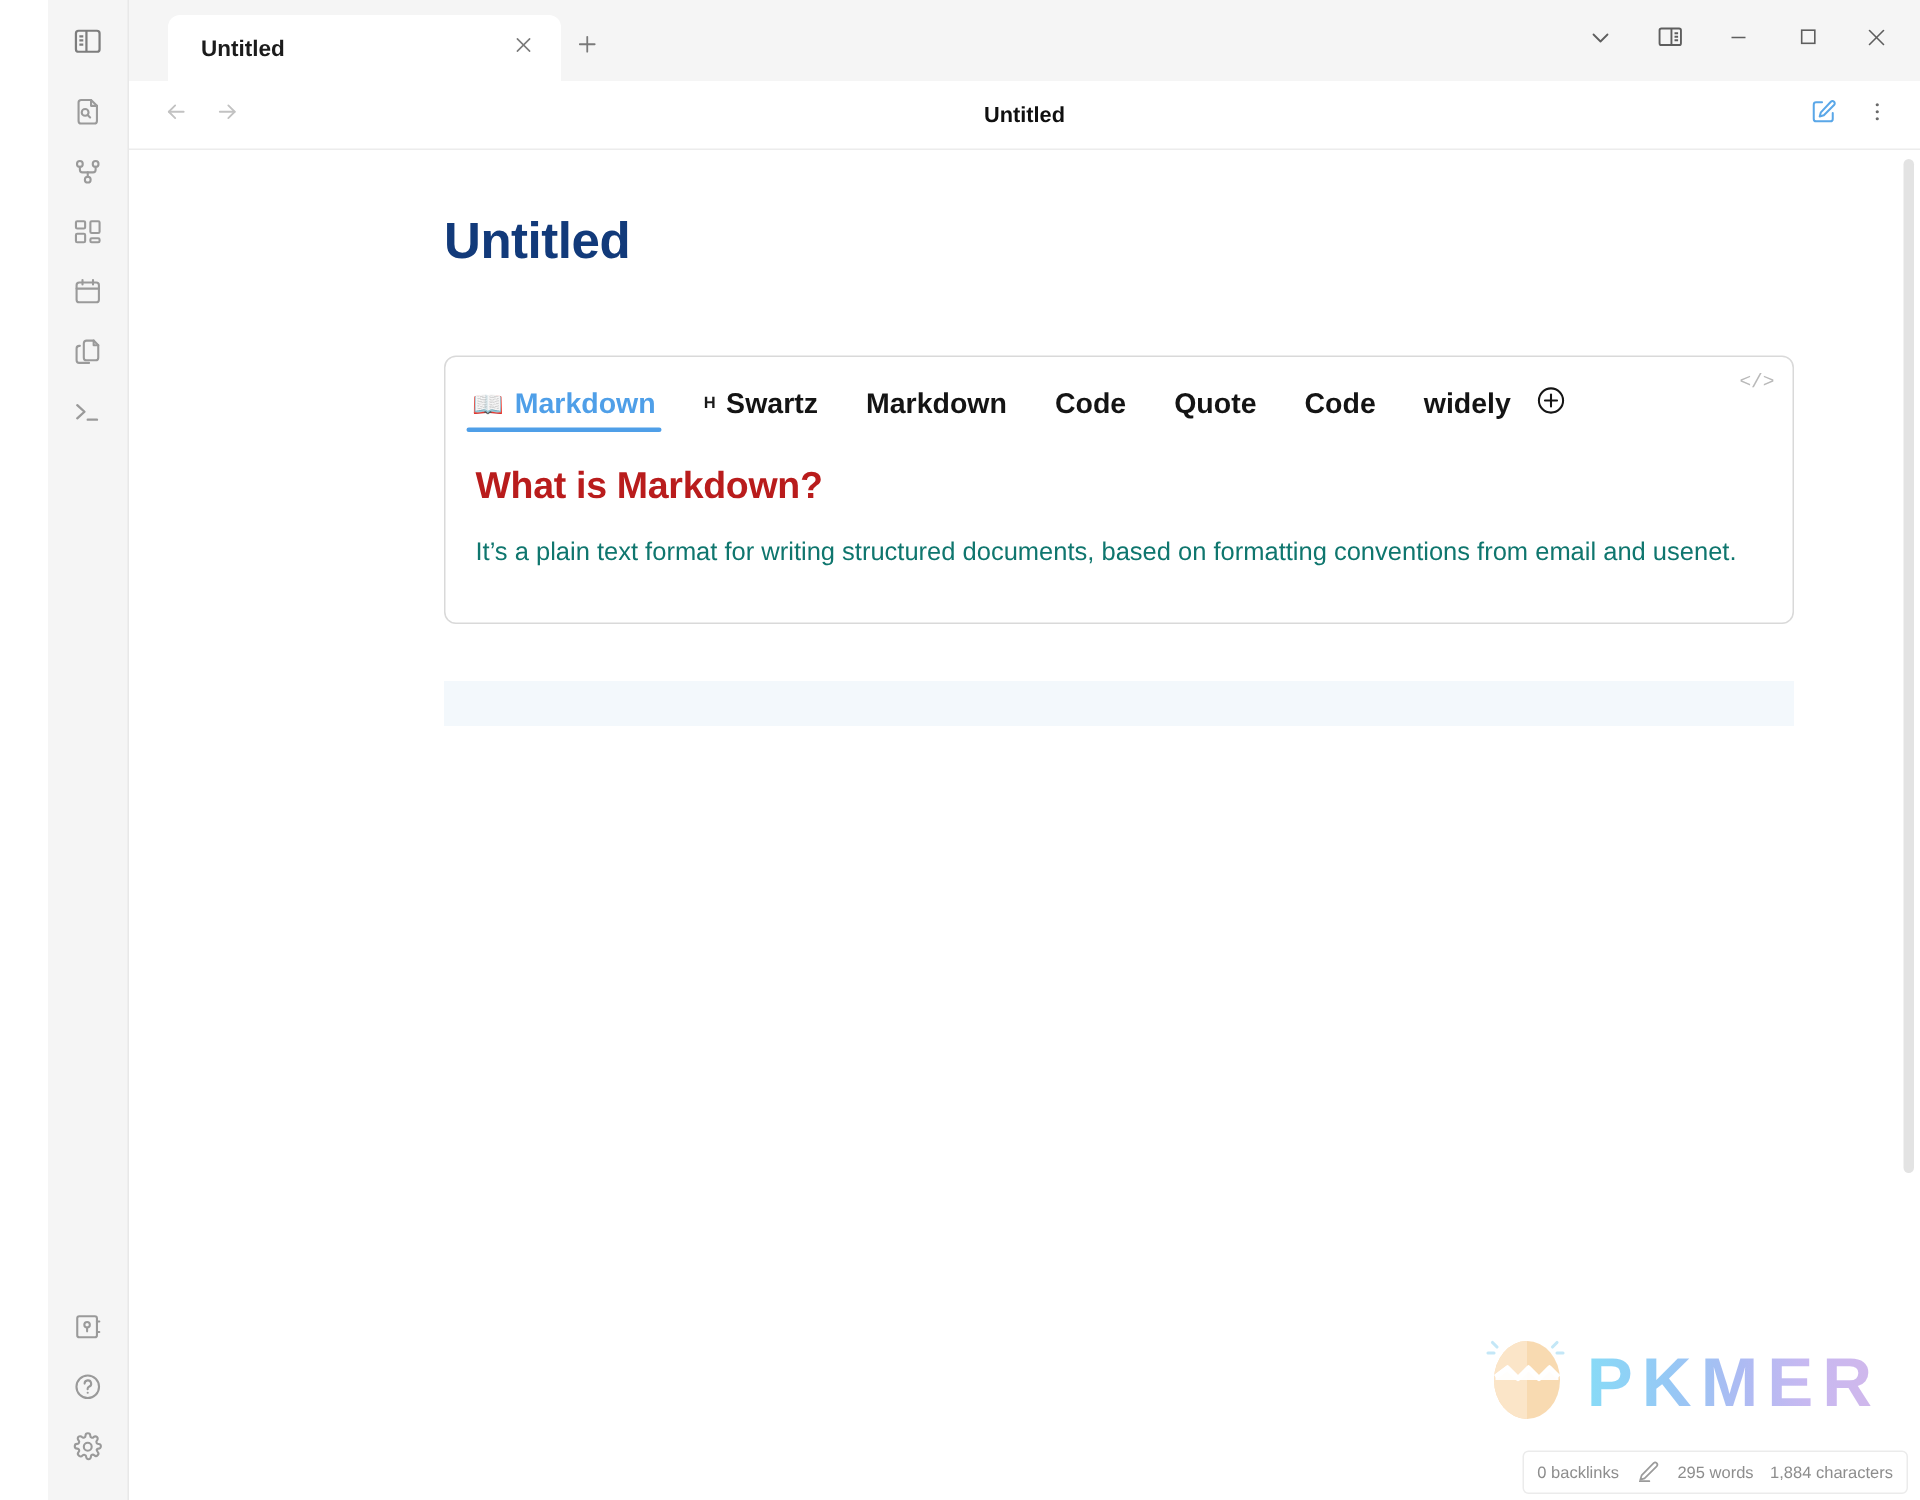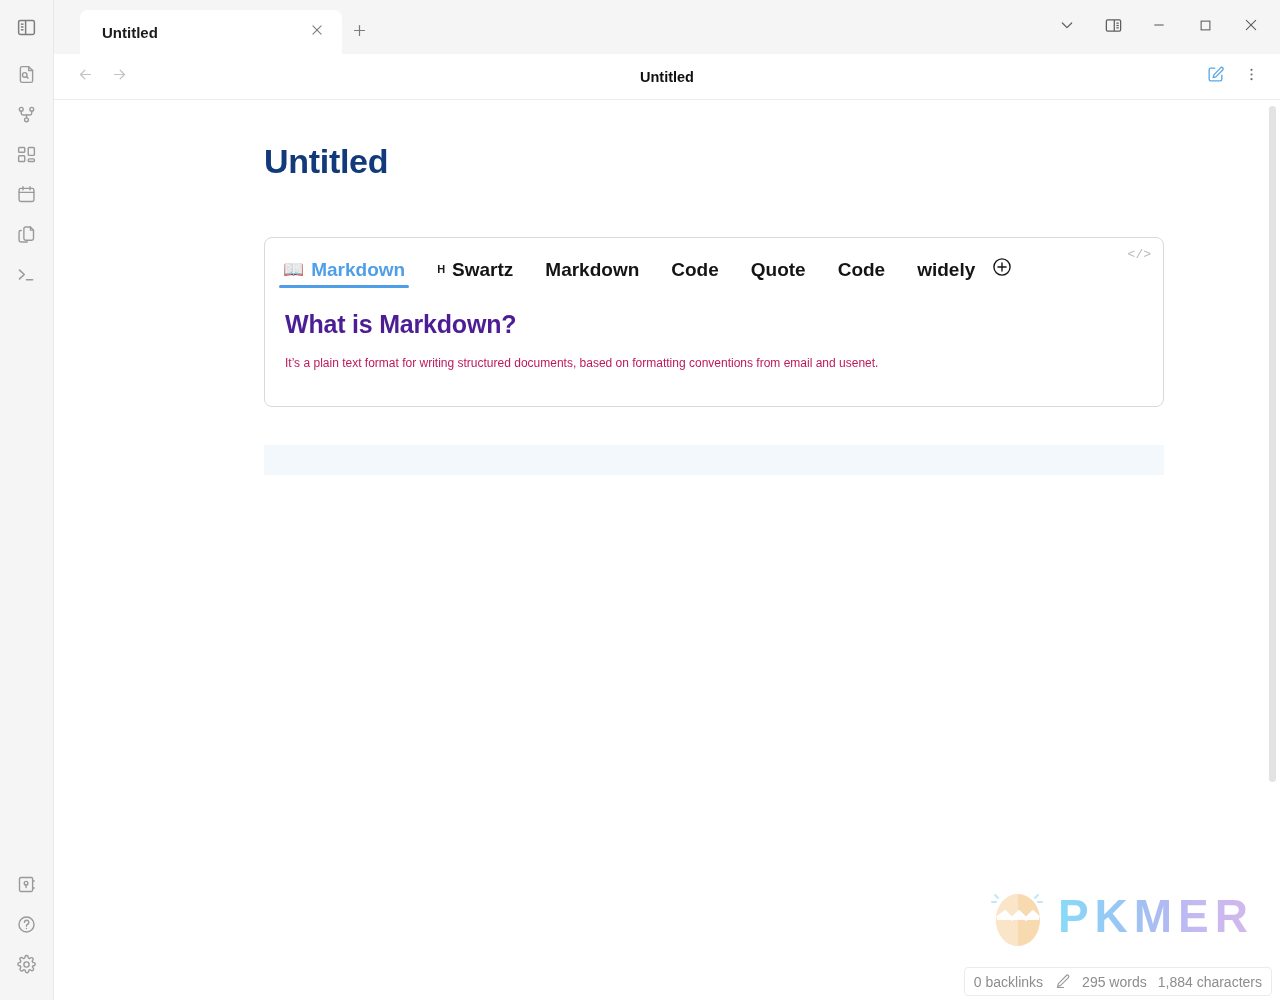--- a/index.html
+++ b/index.html
@@ -3,21 +3,21 @@
 <meta charset="utf-8">
 <style>
   * { box-sizing: border-box; margin: 0; padding: 0; }
   html, body {
     width: 1280px; height: 1000px;
     font-family: "Liberation Sans", sans-serif;
     background: #ffffff;
     overflow: hidden;
   }
 
-  #app { position: relative; width: 1280px; height: 1000px; display: flex; }
+  #app { position: relative; width: 1280px; height: 1000px; display: flex; padding-left: 32px; }
 
   
   .ribbon {
     width: 54px; height: 1000px;
     background: #f5f5f5;
     border-right: 1px solid #e8e8e8;
     display: flex; flex-direction: column; align-items: center;
     flex: 0 0 54px;
   }
   .ribbon-top-slot { height: 54px; display:flex; align-items:center; justify-content:center; width:100%; }
@@ -105,57 +105,57 @@
     width: 26px; height: 26px; display:flex; align-items:center; justify-content:center;
     cursor:pointer; color:#1a1a1a; margin-bottom: 6px; margin-right: 10px;
   }
   .card-code-icon {
     position: absolute; right: 12px; top: 9px; color: #b9b9b9; cursor: pointer;
     font-size: 13px; font-family: "Liberation Mono", monospace;
   }
 
   .card-body { padding: 4px 20px 30px 20px; }
   .card-h2 {
-    font-size: 25px; font-weight: bold; color: #4c1d95;
+    font-size: 25px; font-weight: bold; color: #b91c1c;
     margin: 18px 0 14px 0; letter-spacing: -0.2px;
   }
   .card-p {
-    font-size: 12px; color: #be185d; line-height: 1.78; margin-bottom: 2px;
+    font-size: 17px; color: #0f766e; line-height: 1.78; margin-bottom: 2px;
   }
 
   .empty-block {
     width: 900px; height: 30px; background: #f3f8fc; margin-top: 38px;
   }
 
   
   .scrollbar {
     position: absolute; right: 4px; top: 6px; width: 7px; height: 676px;
     background: #e3e3e3; border-radius: 4px; cursor: pointer;
   }
 
   
   .watermark {
     position: absolute; right: 26px; bottom: 52px;
-    display: flex; align-items: center; gap: 10px; pointer-events: none;
+    display: flex; align-items: flex-end; gap: 10px; pointer-events: none;
     opacity: 0.92;
   }
   .wm-egg { width: 60px; height: 64px; position: relative; }
   .wm-text {
     font-size: 46px; font-weight: bold; letter-spacing: 6px;
     background: linear-gradient(90deg,#7fd8f7 0%, #8ec4f5 28%, #a6b6f2 52%, #c3b4f0 74%, #cdb2ea 100%);
     -webkit-background-clip: text; background-clip: text; color: transparent;
     font-family: "Liberation Sans", sans-serif;
   }
 
   
   .statusbar {
     position: absolute; right: 8px; bottom: 4px;
     background: #ffffff; border: 1px solid #ebebeb; border-radius: 4px;
     display: flex; align-items: center; gap: 11px;
-    padding: 5px 9px; font-size: 14px; color: #8d8d8d;
+    padding: 5px 9px; font-size: 11px; color: #8d8d8d;
   }
   .sb-item { white-space: nowrap; cursor: pointer; }
   .sb-icon { display:flex; align-items:center; color:#9b9b9b; cursor:pointer; }
 </style>
 </head>
 <body>
 
 <div id="app">
 
   <div class="ribbon">

